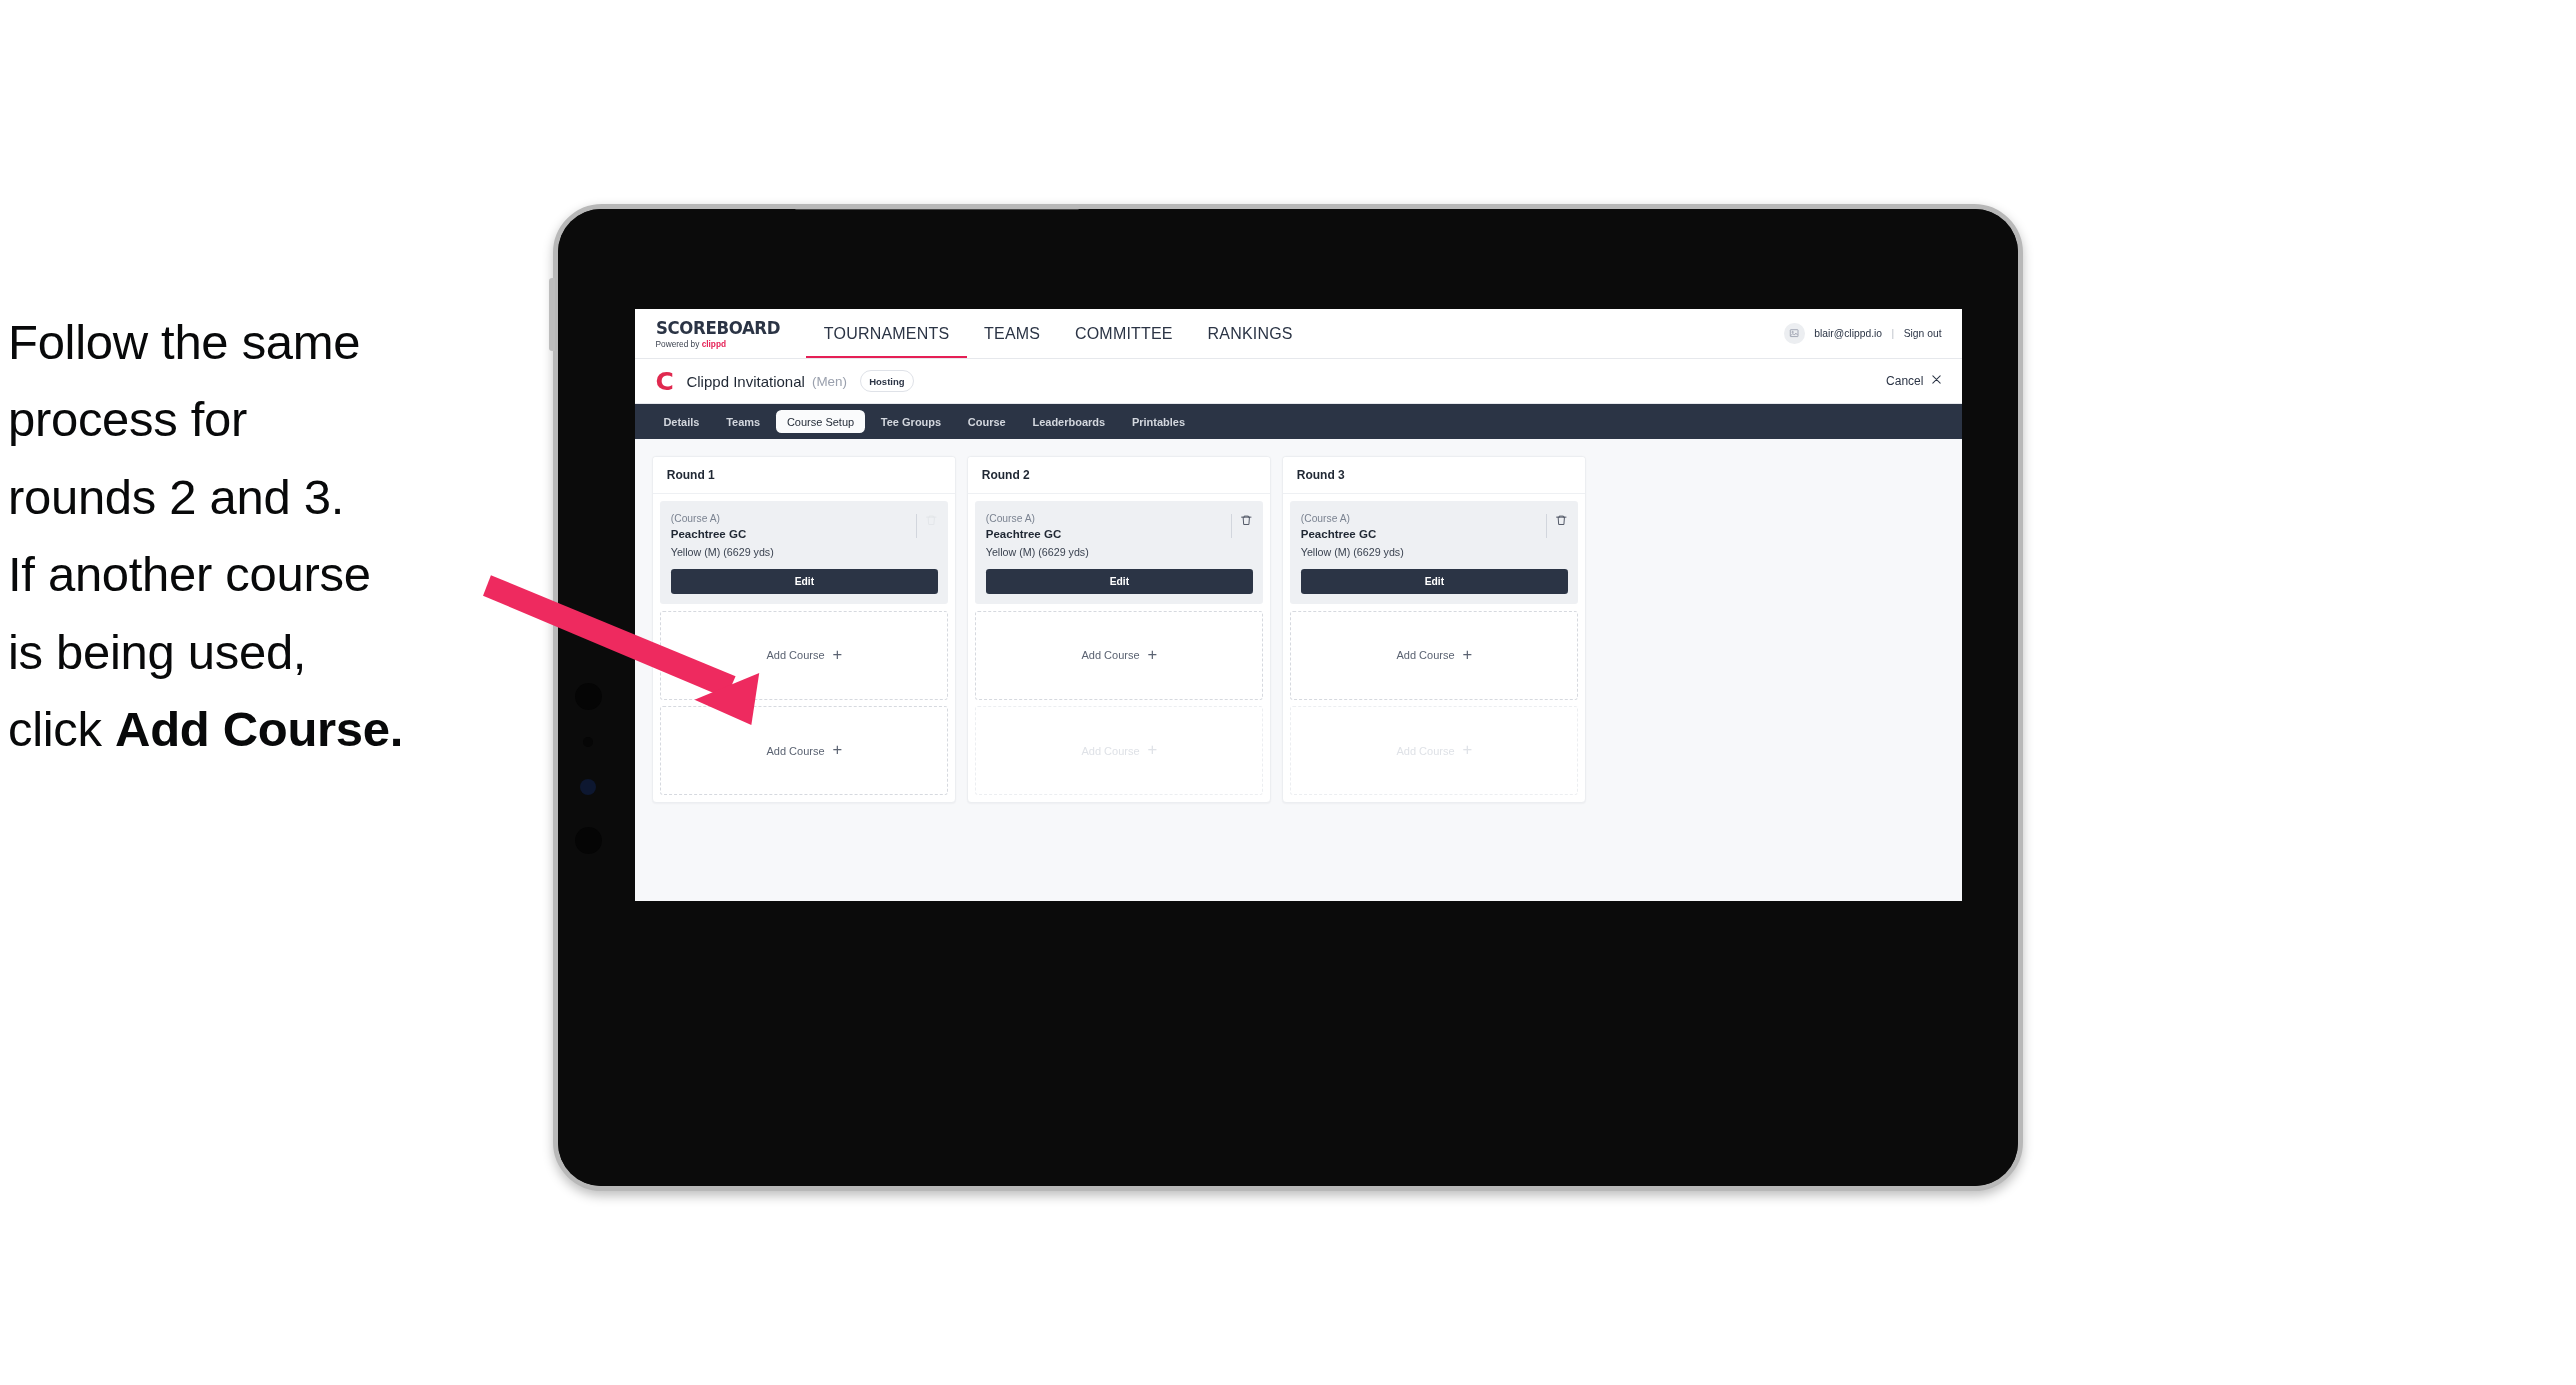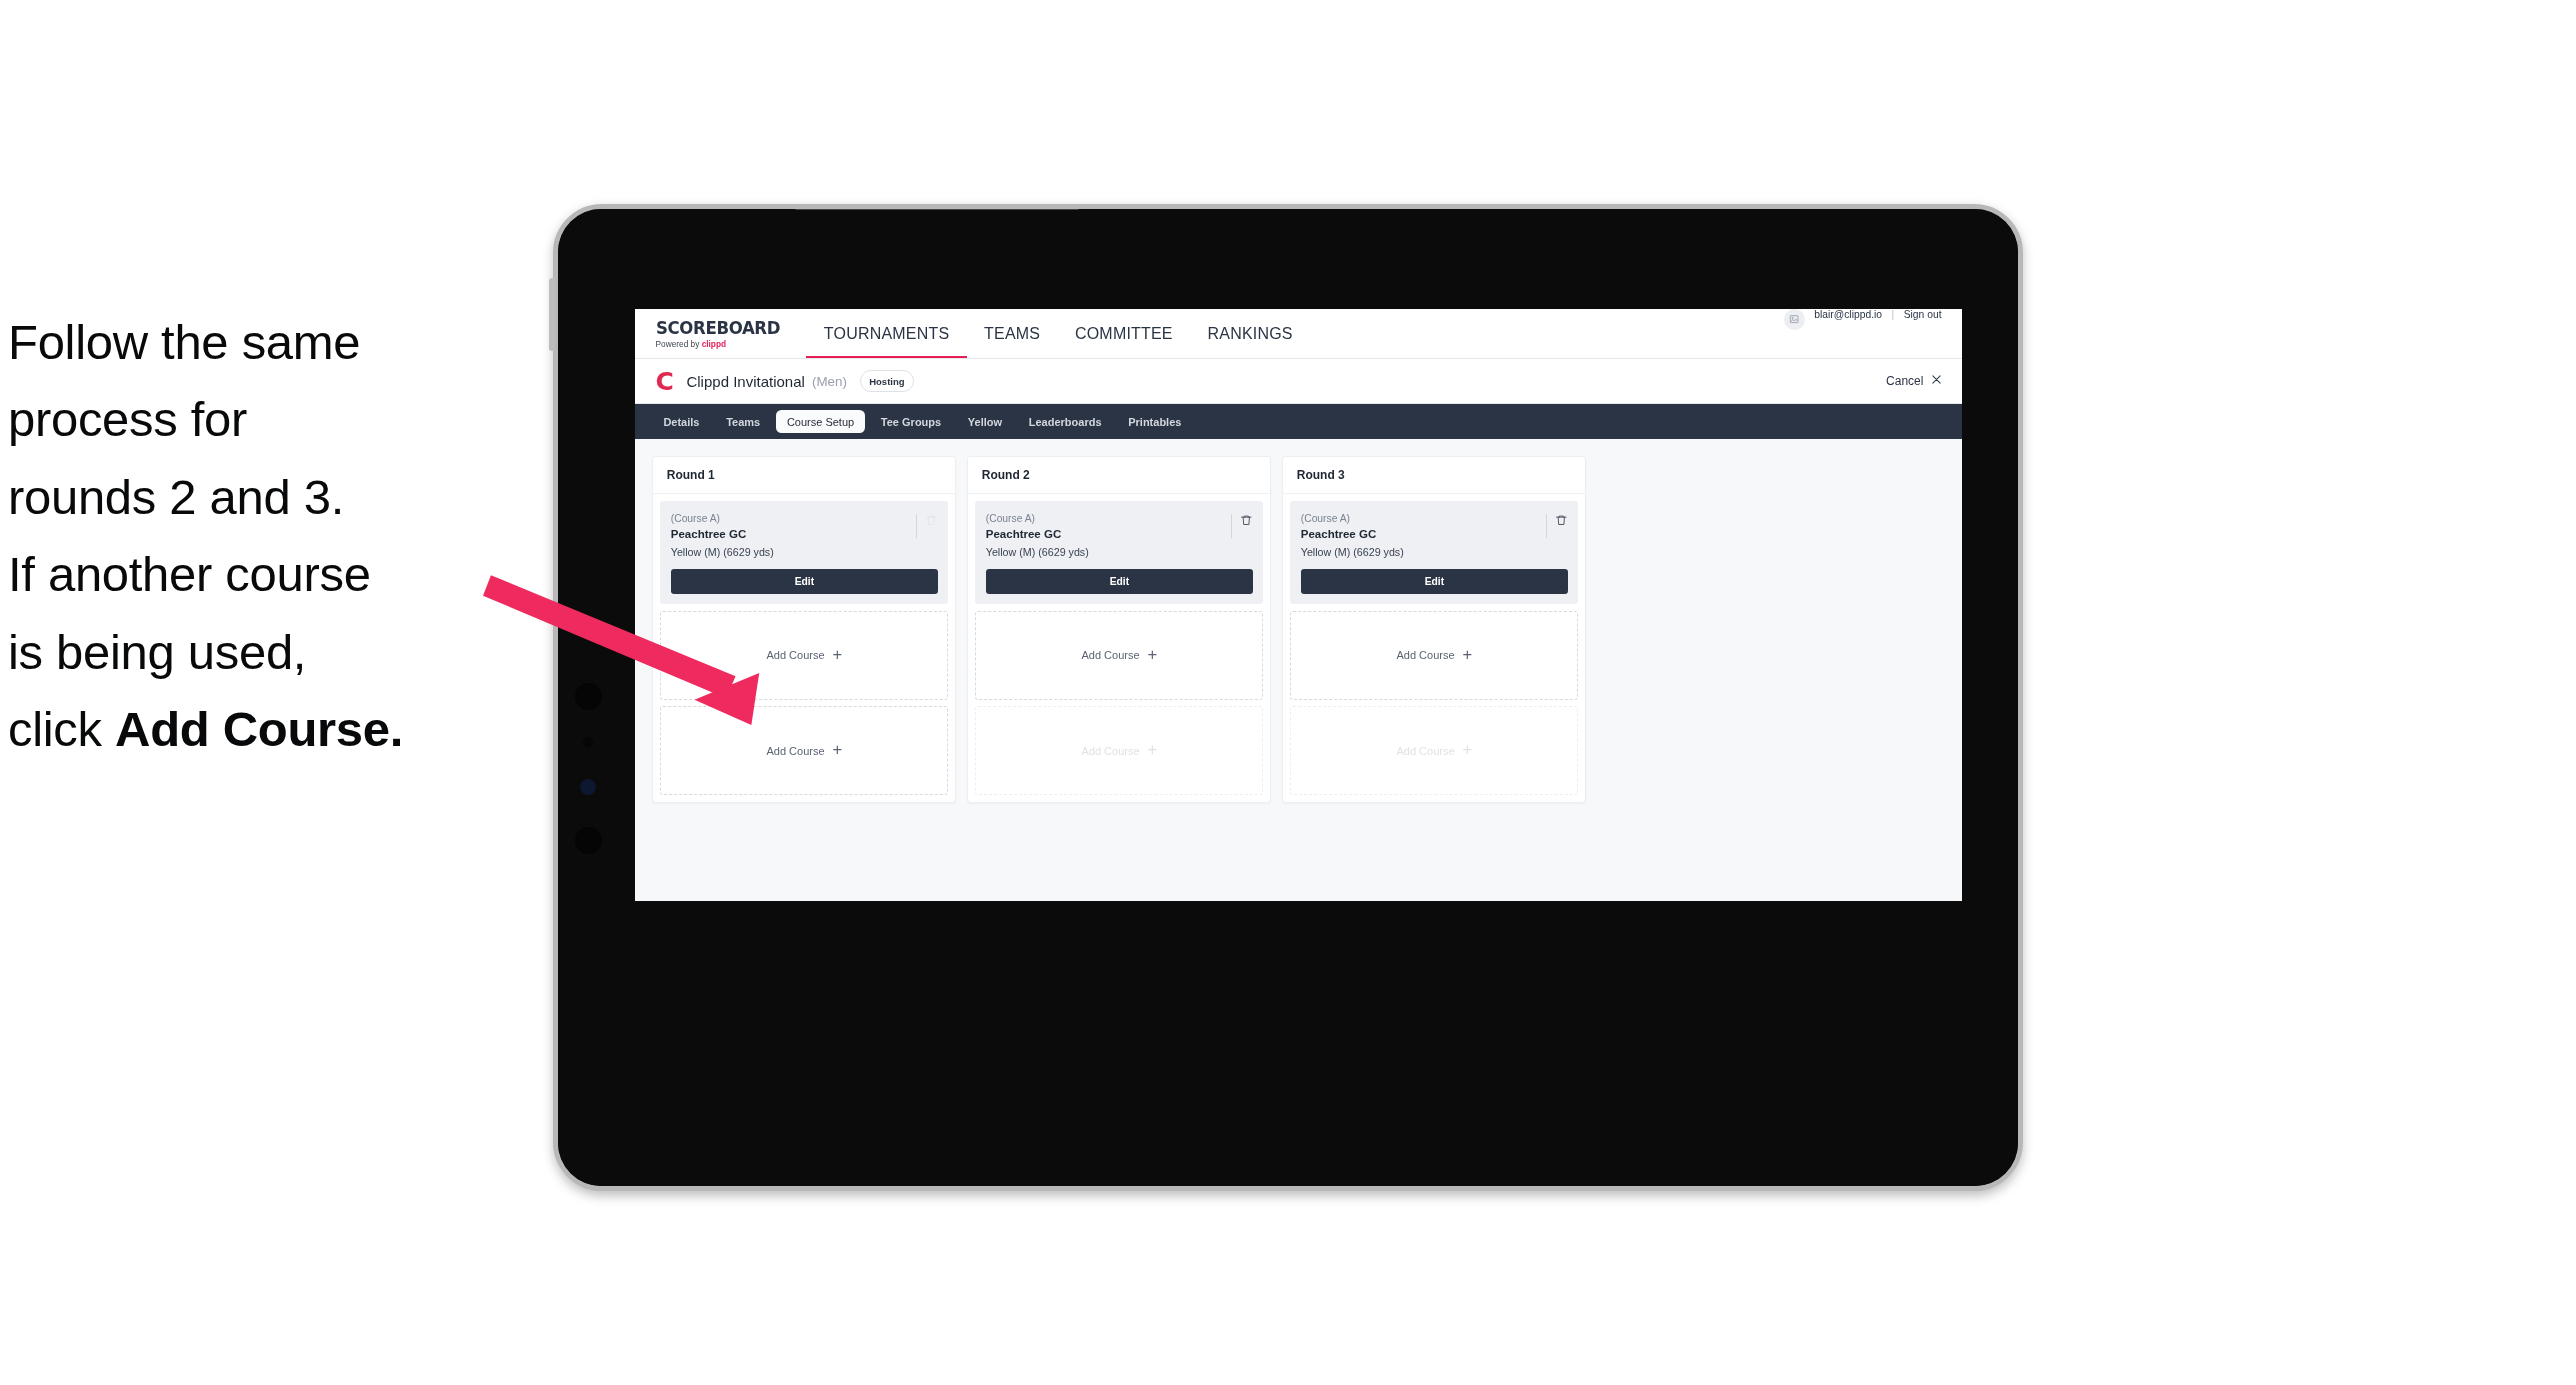--- a/index.html
+++ b/index.html
@@ -150,21 +150,21 @@
     content: "";
     position: absolute;
     left: 0; right: 0; bottom: 0;
     height: 2.4px;
     background: #e51f55;
   }
 
   .nav-right {
     margin-left: auto;
     display: flex;
-    align-items: flex-start;
+    align-items: center;
     padding-right: 20.5px;
     gap: 9.5px;
     font-size: 10.3px;
     color: #2b3445;
   }
   .avatar {
     width: 20.5px; height: 20.5px;
     border-radius: 50%;
     background: #eceef1;
     display: flex; align-items: center; justify-content: center;
@@ -408,21 +408,21 @@
             </svg>
           </span>
         </div>
       </div>
 
       <div class="tabbar">
         <div class="tab"><span>Details</span></div>
         <div class="tab"><span>Teams</span></div>
         <div class="tab active"><span>Course Setup</span></div>
         <div class="tab"><span>Tee Groups</span></div>
-        <div class="tab"><span>Yellow</span></div>
+        <div class="tab"><span>Course</span></div>
         <div class="tab"><span>Leaderboards</span></div>
         <div class="tab"><span>Printables</span></div>
       </div>
 
       <div class="content">
 
         <div class="round-col">
           <div class="round-head">Round 1</div>
           <div class="round-body">
             <div class="course-card">

